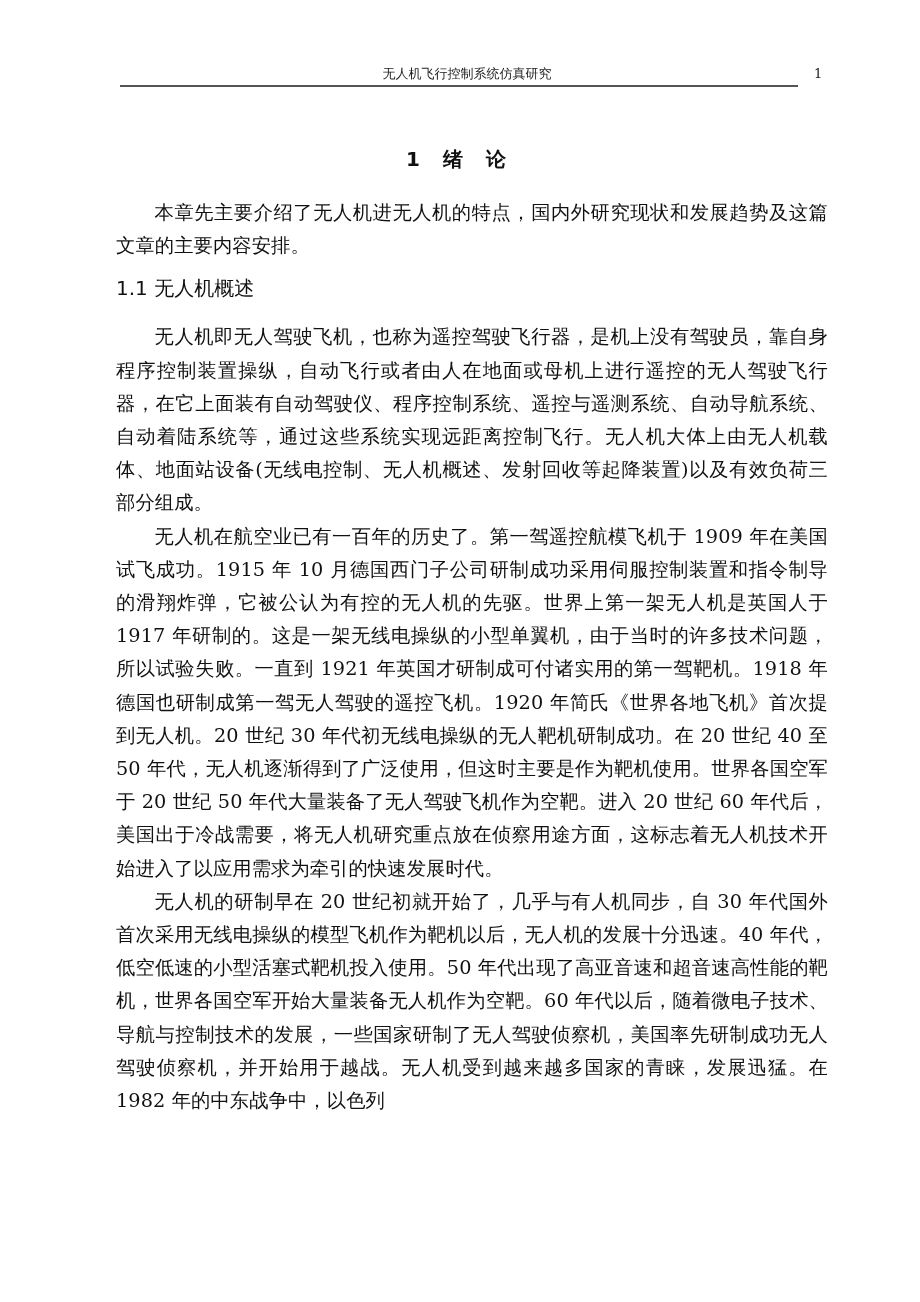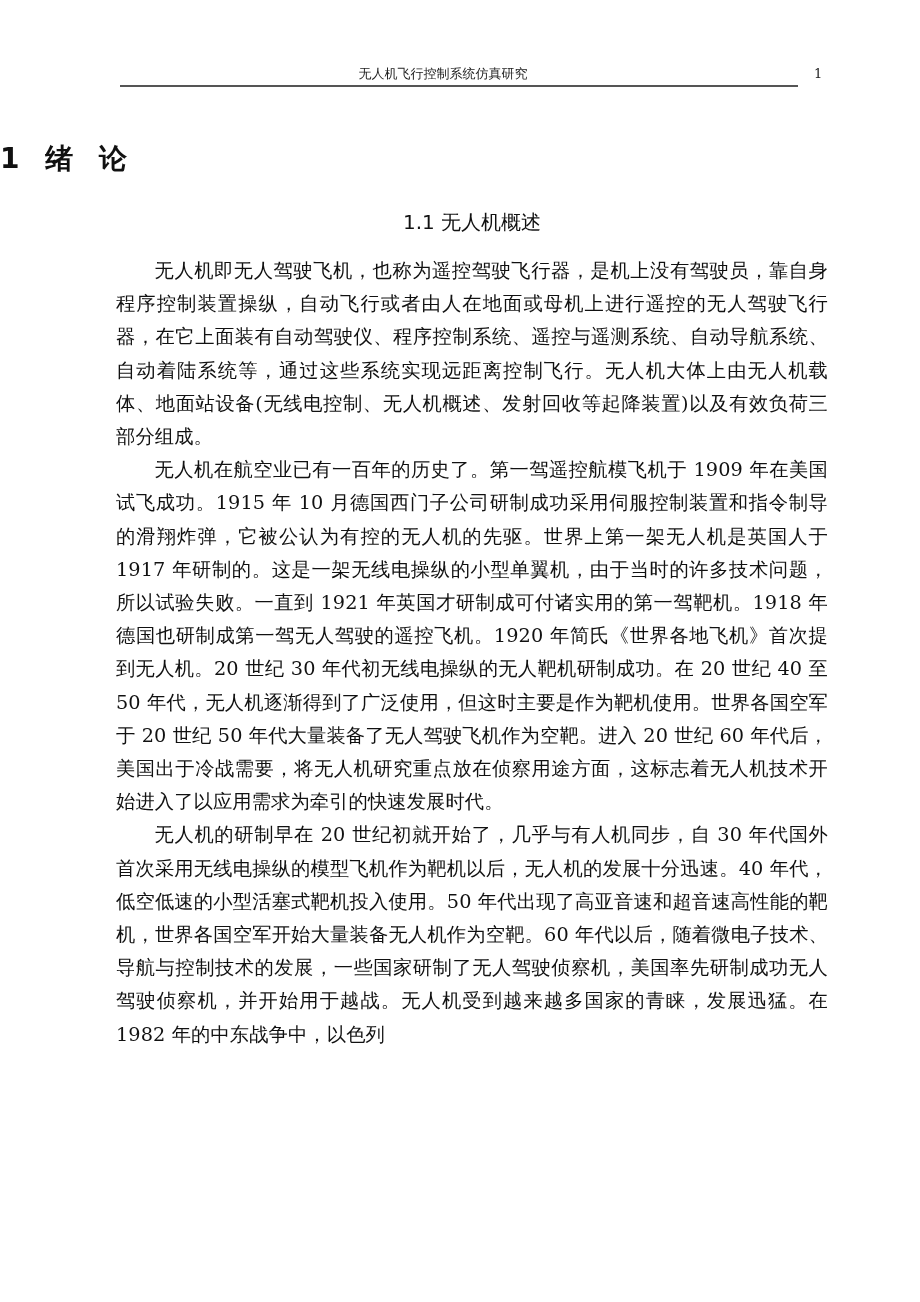--- a/index.html
+++ b/index.html
@@ -10,21 +10,21 @@
     body {
       width: 920px;
       height: 1302px;
       position: relative;
       overflow: hidden;
       font-family: "DejaVu Serif", "Liberation Serif", serif;
       color: #111111;
     }
     .header {
       position: absolute;
-      left: 104px;
+      left: 128px;
       top: 64px;
       width: 678px;
       height: 22px;
       text-align: center;
       font-size: 13px;
       line-height: 20px;
       color: #222;
     }
     .header-rule {
       position: absolute;
@@ -40,23 +40,24 @@
       top: 64px;
       font-size: 13px;
       line-height: 20px;
       color: #222;
     }
     .chapter-title {
       position: absolute;
       left: 0;
       top: 142px;
       width: 920px;
+      text-align: center;
       font-family: "DejaVu Sans", "Liberation Sans", sans-serif;
       font-weight: bold;
-      font-size: 28px;
+      font-size: 20px;
       line-height: 34px;
       letter-spacing: 8px;
     }
     .content {
       position: absolute;
       left: 116px;
       top: 196px;
       width: 712px;
     }
     .para {
@@ -66,33 +67,33 @@
       text-indent: 2em;
       text-align: justify;
       letter-spacing: 0.1px;
     }
     .section-title {
       margin: 11px 0 17px 0;
       font-family: "DejaVu Sans", "Liberation Sans", sans-serif;
       font-size: 20px;
       line-height: 30px;
       font-weight: normal;
-      text-align: center;
     }
     .intro { margin-bottom: 0; }
   </style>
 </head>
 <body>
 
 <div class="header">无人机飞行控制系统仿真研究</div>
 <div class="header-rule"></div>
 <div class="page-number">1</div>
 
 <h1 class="chapter-title" style="margin:0;">1 绪 论</h1>
 
 <div class="content">
+  <p class="para intro">本章先主要介绍了无人机进无人机的特点，国内外研究现状和发展趋势及这篇文章的主要内容安排。</p>
 
   <h2 class="section-title">1.1 无人机概述</h2>
 
   <p class="para">无人机即无人驾驶飞机，也称为遥控驾驶飞行器，是机上没有驾驶员，靠自身程序控制装置操纵，自动飞行或者由人在地面或母机上进行遥控的无人驾驶飞行器，在它上面装有自动驾驶仪、程序控制系统、遥控与遥测系统、自动导航系统、自动着陆系统等，通过这些系统实现远距离控制飞行。无人机大体上由无人机载体、地面站设备(无线电控制、无人机概述、发射回收等起降装置)以及有效负荷三部分组成。</p>
   <p class="para">无人机在航空业已有一百年的历史了。第一驾遥控航模飞机于 1909 年在美国试飞成功。1915 年 10 月德国西门子公司研制成功采用伺服控制装置和指令制导的滑翔炸弹，它被公认为有控的无人机的先驱。世界上第一架无人机是英国人于 1917 年研制的。这是一架无线电操纵的小型单翼机，由于当时的许多技术问题，所以试验失败。一直到 1921 年英国才研制成可付诸实用的第一驾靶机。1918 年德国也研制成第一驾无人驾驶的遥控飞机。1920 年简氏《世界各地飞机》首次提到无人机。20 世纪 30 年代初无线电操纵的无人靶机研制成功。在 20 世纪 40 至 50 年代，无人机逐渐得到了广泛使用，但这时主要是作为靶机使用。世界各国空军于 20 世纪 50 年代大量装备了无人驾驶飞机作为空靶。进入 20 世纪 60 年代后，美国出于冷战需要，将无人机研究重点放在侦察用途方面，这标志着无人机技术开始进入了以应用需求为牵引的快速发展时代。</p>
   <p class="para">无人机的研制早在 20 世纪初就开始了，几乎与有人机同步，自 30 年代国外首次采用无线电操纵的模型飞机作为靶机以后，无人机的发展十分迅速。40 年代，低空低速的小型活塞式靶机投入使用。50 年代出现了高亚音速和超音速高性能的靶机，世界各国空军开始大量装备无人机作为空靶。60 年代以后，随着微电子技术、导航与控制技术的发展，一些国家研制了无人驾驶侦察机，美国率先研制成功无人驾驶侦察机，并开始用于越战。无人机受到越来越多国家的青睐，发展迅猛。在 1982 年的中东战争中，以色列</p>
 </div>
 
 </body></html>

